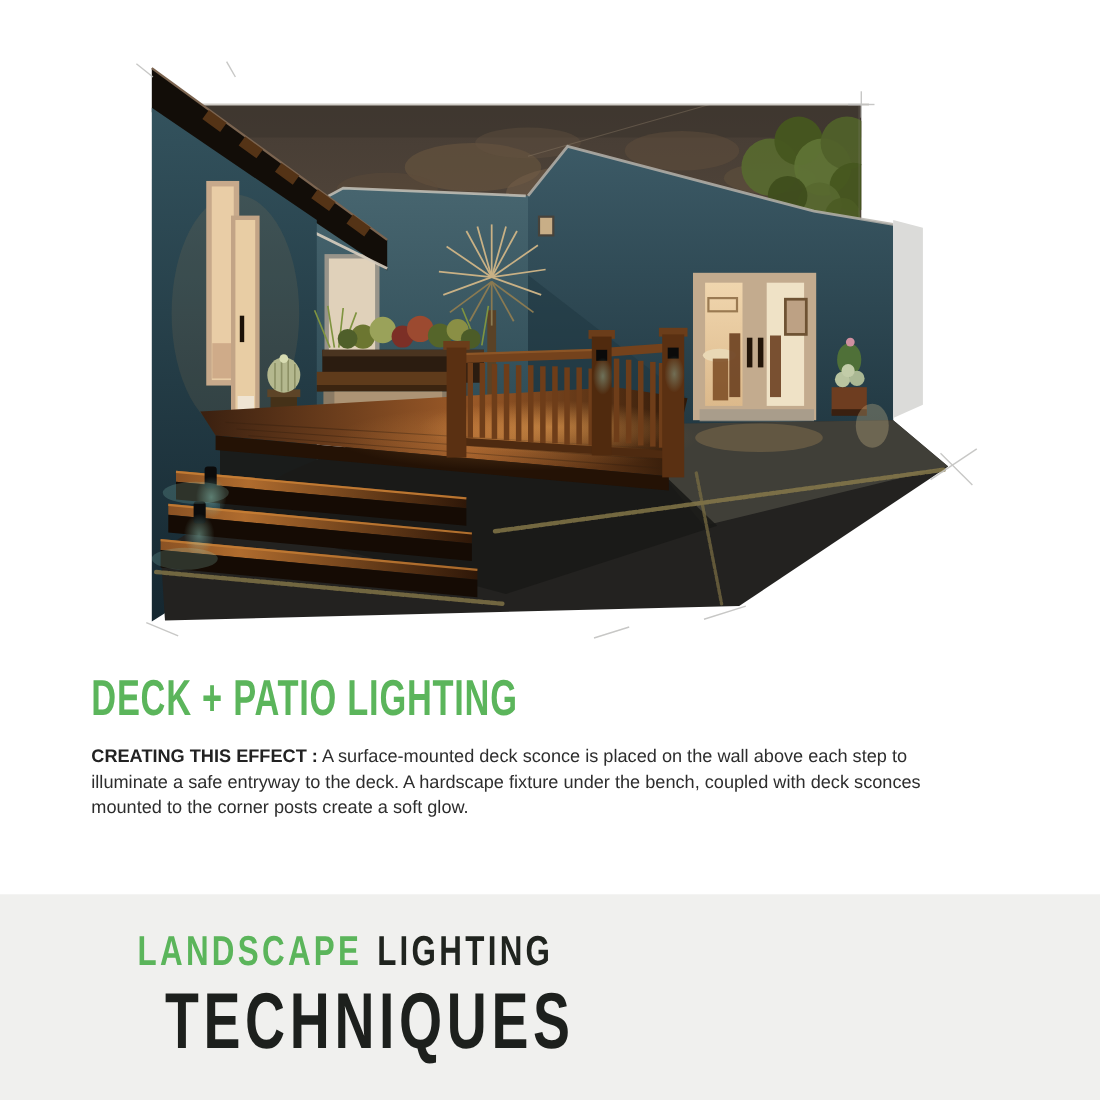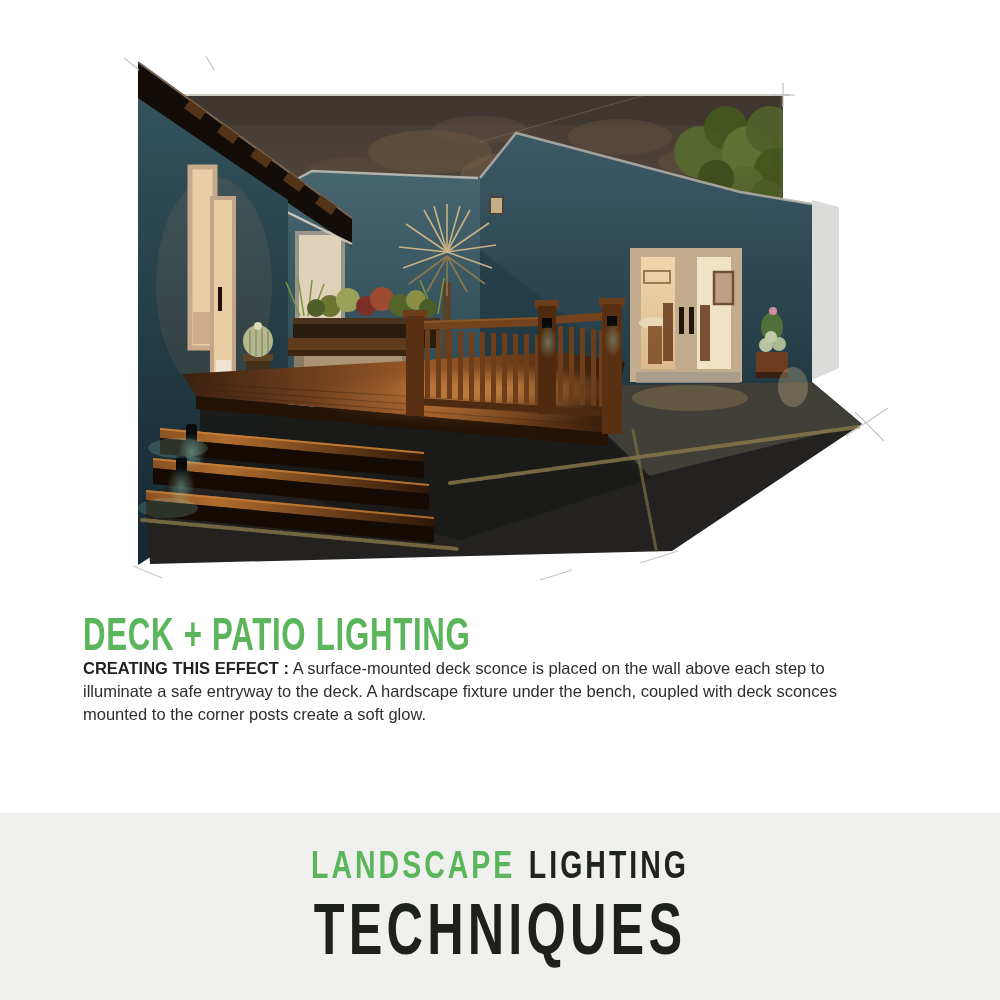--- a/index.html
+++ b/index.html
@@ -15,24 +15,24 @@
     margin:11px 0 0 0;
     font-size:46px;line-height:1;font-weight:bold;
     color:#5bb55b;letter-spacing:1px;white-space:nowrap;
     transform:scaleX(.68);transform-origin:0 50%;
     display:inline-block;
   }
   .bodytext{
     width:808px;margin:10px 0 0 0;
     font-size:16.5px;line-height:23px;color:#2d2d2d;
   }
-  .effect{margin-top:0;}
+  .effect{margin-top:20px;}
   .effect strong{font-weight:bold;color:#222;}
   .footer{
-    height:187px;background:#f0f0ee;text-align:center;
+    height:187px;background:#f0f0ee;
     box-sizing:border-box;padding-top:33px;
   }
   .brand-line{
     font-size:38px;font-weight:bold;letter-spacing:4px;line-height:1;
     transform:scaleX(.75);transform-origin:50% 50%;white-space:nowrap;
   }
   .brand-green{color:#5bb55b;margin-right:18px;}
   .brand-dark{color:#20241f;}
   .brand-title{
     margin-top:9px;

